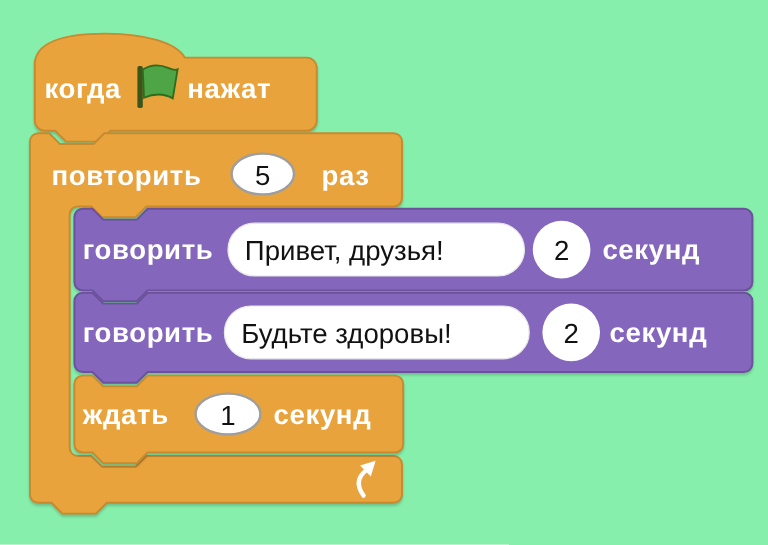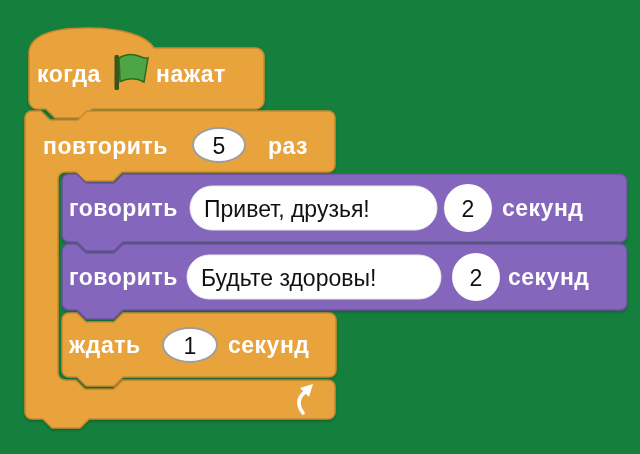--- a/index.html
+++ b/index.html
@@ -1,17 +1,17 @@
 <!DOCTYPE html>
 <html><head>
 <meta charset="utf-8">
 <title></title>
 <style>
   html,body{margin:0;padding:0;background:#ffffff;}
-  .stage{width:640px;height:454px;position:relative;background:#15803d;overflow:hidden;}
+  .stage{width:640px;height:454px;position:relative;background:#86efac;overflow:hidden;}
   svg{display:block;}
   svg text{font-family:"Liberation Sans","DejaVu Sans",sans-serif;}
   .lbl{font-weight:bold;font-size:23px;letter-spacing:0.5px;}
   .msg{font-size:23px;}
   .num{font-size:23px;}
   .blockshape{stroke-width:1.6;filter:drop-shadow(0 2px 1px rgba(0,0,0,0.18));}
   .inputoval{stroke-width:2;}
   .pill{stroke:#e8e8e8;stroke-width:1;}
   .arrowtail{stroke-width:3.6;fill:none;stroke-linecap:round;}
 </style>

